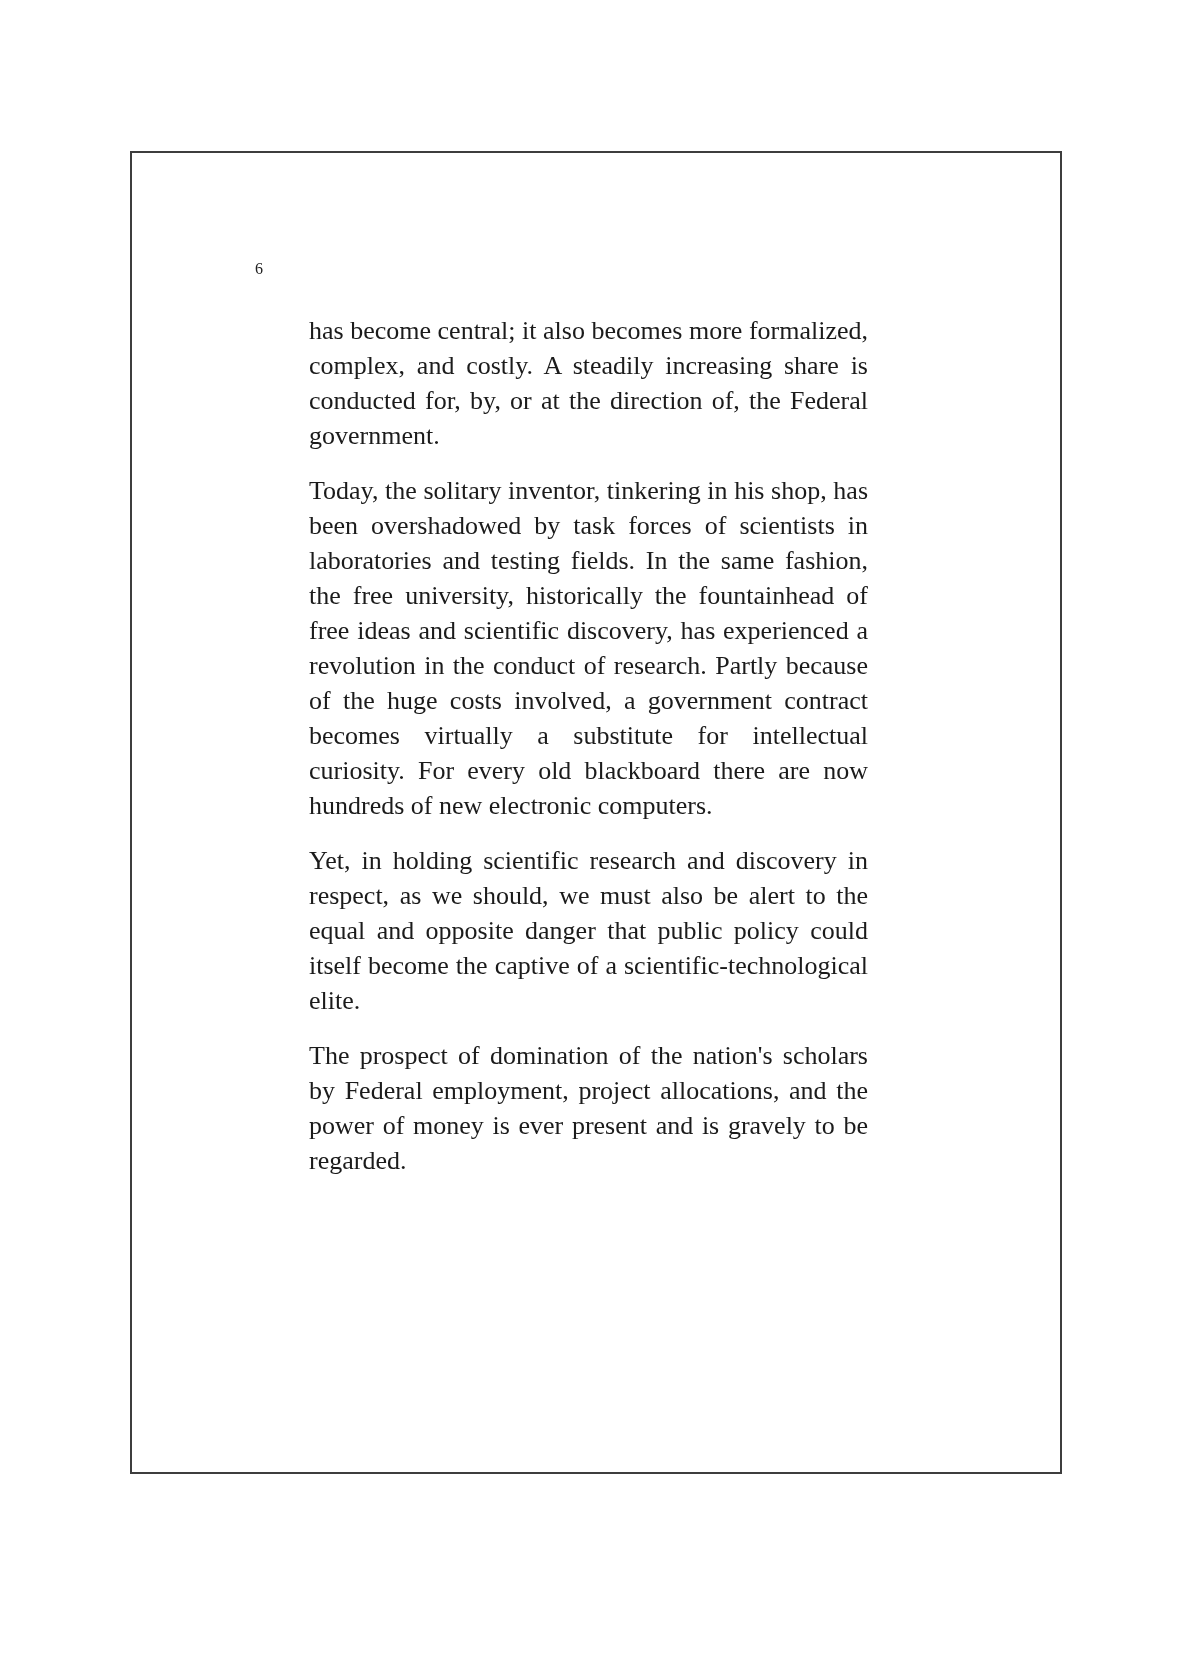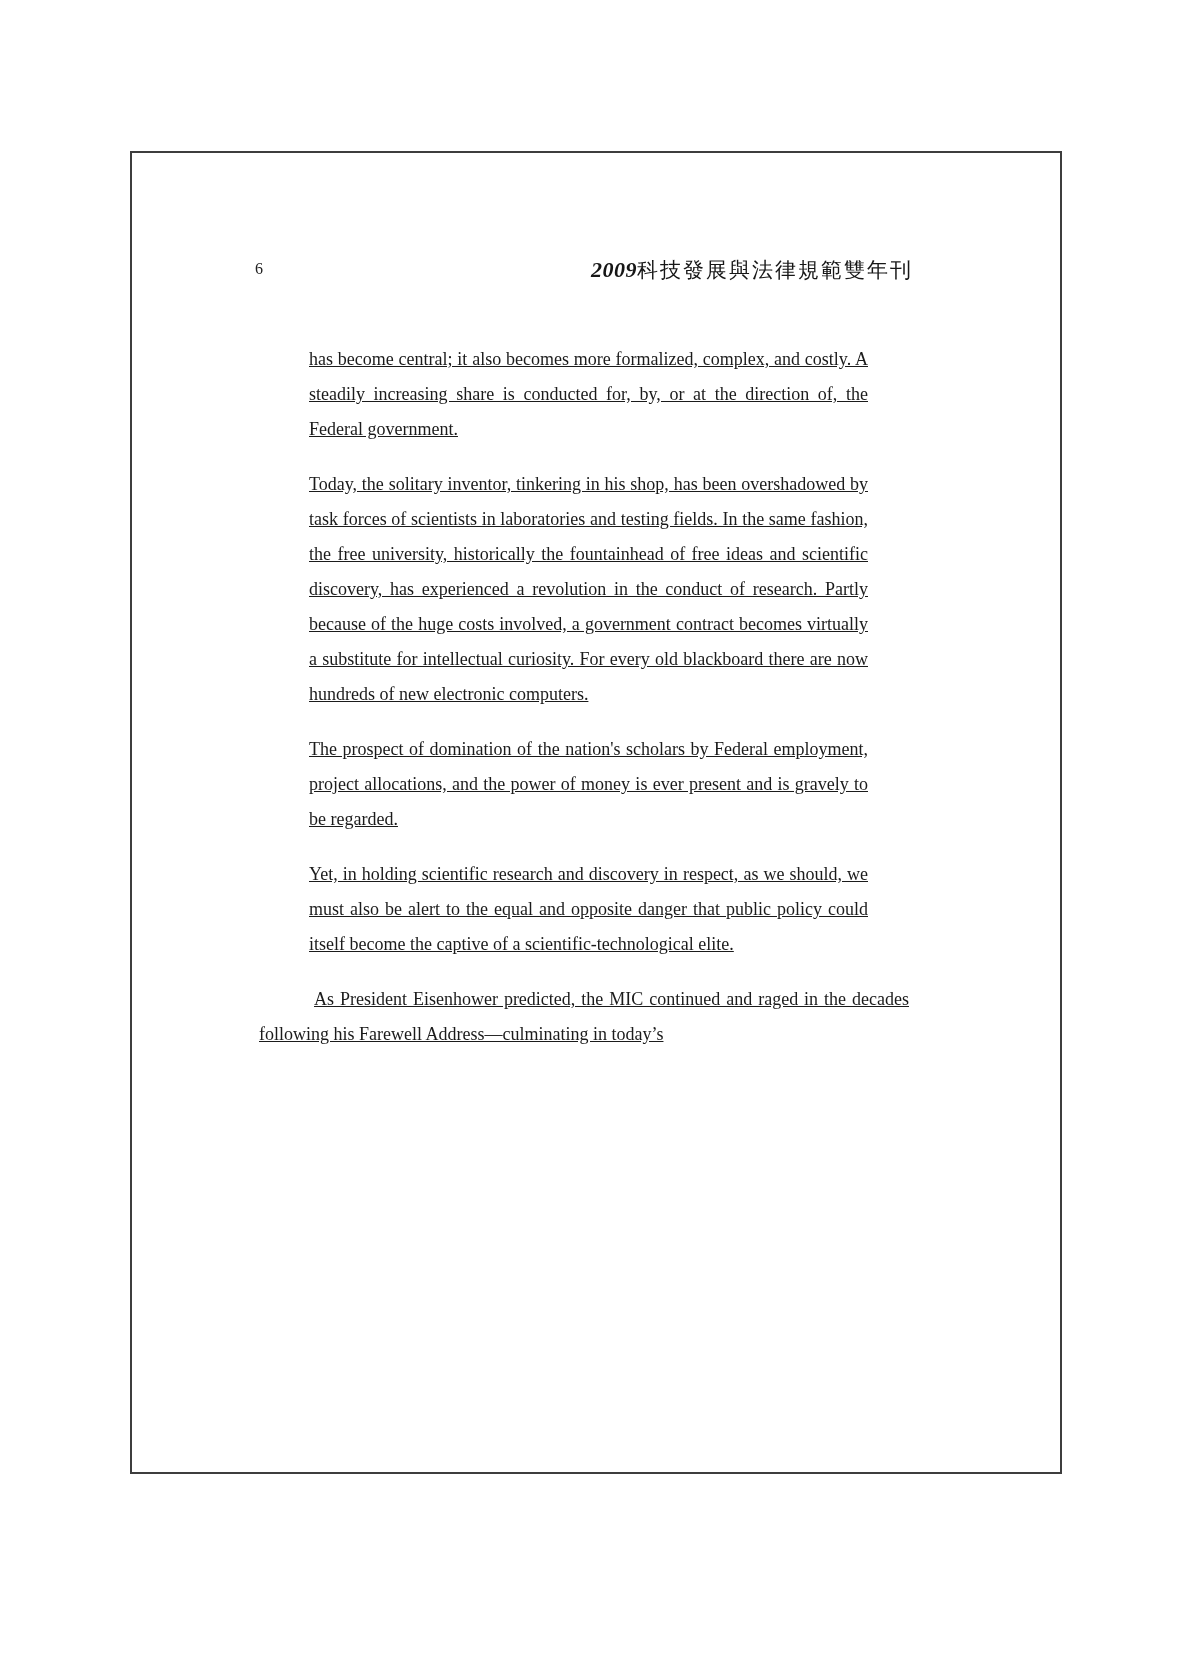--- a/index.html
+++ b/index.html
@@ -55,27 +55,26 @@
     letter-spacing: 0.5px;
   }
   .running-head .cjk {
     font-family: "Liberation Serif", "DejaVu Serif", serif;
     letter-spacing: 2px;
   }
   
   .page-body {
     position: absolute;
     left: 259px;
-    top: 342px;
+    top: 313px;
     width: 661px;
-    font-size: 18px;
+    font-size: 26px;
     line-height: 35px;
     text-align: justify;
     color: #1b1b1b;
-    text-decoration: underline;
   }
   .quote-block {
     margin-left: 50px;
     margin-right: 52px;
   }
   .quote-para {
     margin: 0 0 20px 0;
   }
   .closing-para {
     margin: 0;
@@ -85,30 +84,26 @@
 </style>
 </head>
 <body>
 
 <div class="page">
 
   <div class="page-frame"></div>
 
   <span class="page-number">6</span>
 
-  <div class="running-head">
-    <span class="year">2009</span><span class="cjk">科技發展與法律規範雙年刊</span>
-  </div>
 
   <div class="page-body">
 
     <div class="quote-block">
       <p class="quote-para">has become central; it also becomes more formalized, complex, and costly. A steadily increasing share is conducted for, by, or at the direction of, the Federal government.</p>
       <p class="quote-para">Today, the solitary inventor, tinkering in his shop, has been overshadowed by task forces of scientists in laboratories and testing fields. In the same fashion, the free university, historically the fountainhead of free ideas and scientific discovery, has experienced a revolution in the conduct of research. Partly because of the huge costs involved, a government contract becomes virtually a substitute for intellectual curiosity.  For every old blackboard there are now hundreds of new electronic computers.</p>
+      <p class="quote-para">Yet, in holding scientific research and discovery in respect, as we should, we must also be alert to the equal and opposite danger that public policy could itself become the captive of a scientific-technological elite.</p>
       <p class="quote-para">The prospect of domination of the nation's scholars by Federal employment, project allocations, and the power of money is ever present and is gravely to be regarded.</p>
-      <p class="quote-para">Yet, in holding scientific research and discovery in respect, as we should, we must also be alert to the equal and opposite danger that public policy could itself become the captive of a scientific-technological elite.</p>
     </div>
 
-    <p class="closing-para">As President Eisenhower predicted, the MIC continued and raged in the decades following his Farewell Address—culminating in today’s</p>
 
   </div>
 
 </div>
 
 </body></html>

